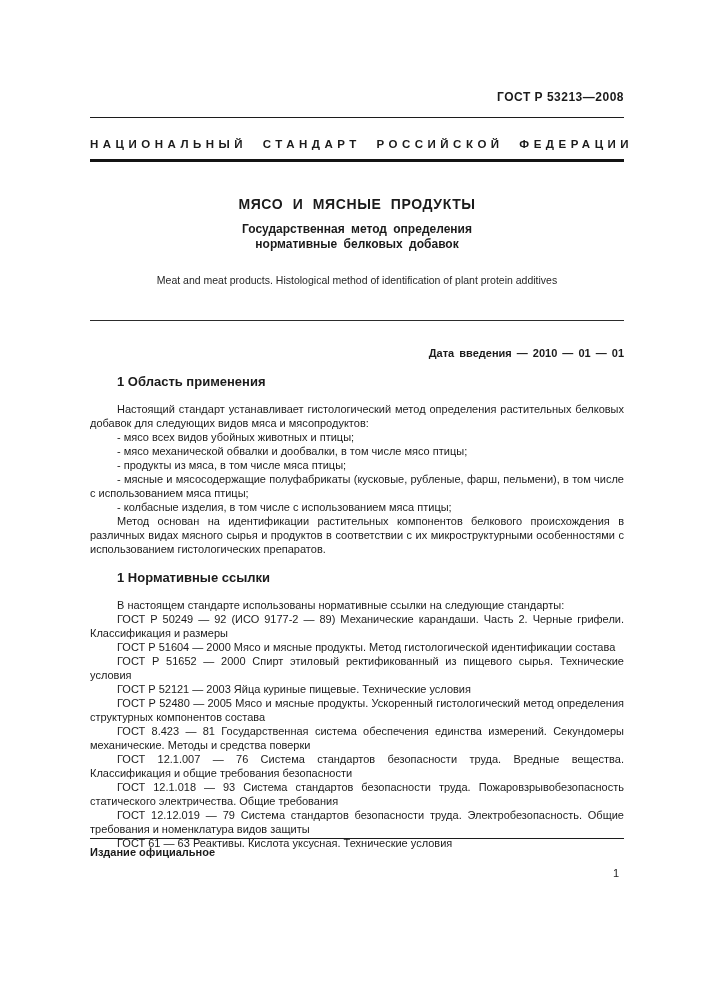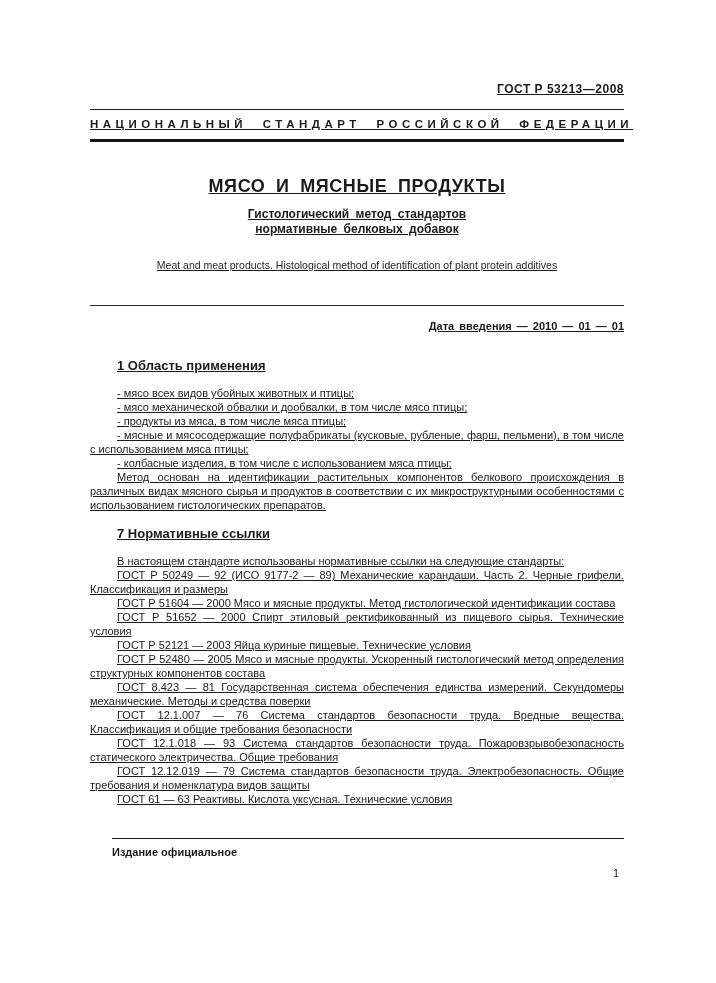--- a/index.html
+++ b/index.html
@@ -4,83 +4,84 @@
 <style>
   * { margin: 0; padding: 0; box-sizing: border-box; }
   html, body { background: #ffffff; }
   body {
     width: 716px; height: 983px;
     position: relative;
     font-family: "Liberation Sans", sans-serif;
     color: #1b1b1b;
     overflow: hidden;
   }
-  .page { position: absolute; inset: 0; padding: 0 92px 0 90px; text-decoration: underline; }
+  .page { position: absolute; inset: 0; padding: 8px 92px 0 90px; }
 
   .doc-code {
     margin-top: 82px;
     text-align: right;
     font-weight: bold;
     font-size: 12px;
     letter-spacing: 0.5px;
   }
 
   .banner { margin-top: 13px; }
   .rule-thin { height: 1px; background: #1c1c1c; }
   .rule-thick { height: 3px; background: #141414; }
   .standard-type {
     text-align: center;
     font-weight: bold;
     font-size: 11.5px;
     letter-spacing: 4.5px;
     word-spacing: 8px;
     padding: 8px 0 9px 0;
     white-space: nowrap;
+    margin-top: 12px;
   }
 
   .title-block { margin-top: 34px; text-align: center; }
   .title-subject {
-    font-size: 18px; font-weight: bold;
+    font-size: 14px; font-weight: bold;
     letter-spacing: 0.6px; word-spacing: 5px;
     margin-bottom: 10px;
     margin-top: 28px;
   }
   .title-method {
     font-size: 12px; font-weight: bold;
     line-height: 15px; word-spacing: 3px;
   }
   .title-english { margin-top: 22px; font-size: 10.5px; color: #262626; }
 
   .divider { margin-top: 34px; height: 1px; background: #2c2c2c; }
 
   .effective-date {
-    margin-top: 14px;
+    margin-top: 26px;
     text-align: right;
     font-weight: bold;
     font-size: 11px;
     word-spacing: 2px;
   }
 
   .section-heading {
     font-size: 13px; font-weight: bold;
     padding-left: 27px;
   }
-  .section-heading.first { margin-top: 26px; }
+  .section-heading.first { margin-top: 15px; }
   .section-heading.second { margin-top: 14px; }
 
   .paragraphs { margin-top: 13px; }
   .paragraphs.refs { }
   .paragraphs p {
     font-size: 11px;
     line-height: 14px;
     text-indent: 27px;
     text-align: justify;
   }
 
-  .footer { position: absolute; left: 90px; right: 92px; top: 838px; margin-left: 22px; }
+  .footer { position: absolute; left: 90px; right: 92px; top: 838px; }
   .footer-rule { height: 1px; background: #1c1c1c; margin-bottom: 7px; }
   .edition-note { font-weight: bold; font-size: 11px; }
   .page-number {
     position: absolute;
     top: 867px; right: 97px;
     font-size: 11px;
   }
 </style>
 </head>
 <body>
@@ -90,41 +91,42 @@
   <div class="doc-code">ГОСТ Р  53213—2008</div>
 
   <div class="banner">
     <div class="rule-thin"></div>
     <div class="standard-type">НАЦИОНАЛЬНЫЙ СТАНДАРТ РОССИЙСКОЙ ФЕДЕРАЦИИ</div>
     <div class="rule-thick"></div>
   </div>
 
   <div class="title-block">
     <div class="title-subject">МЯСО И МЯСНЫЕ ПРОДУКТЫ</div>
-    <div class="title-method">Гистологический метод стандартов</div>
+    <div class="title-method">Государственная метод определения</div>
     <div class="title-method">нормативные белковых добавок</div>
     <div class="title-english">Meat and meat products. Histological method of identification of plant protein additives</div>
   </div>
 
   <div class="divider"></div>
 
   <div class="effective-date">Дата введения — 2010 — 01 — 01</div>
 
   <div class="section-heading first">1 Область применения</div>
 
   <div class="paragraphs">
+    <p>Настоящий стандарт устанавливает гистологический метод определения растительных белковых добавок для следующих видов мяса и мясопродуктов:</p>
     <p>- мясо всех видов убойных животных и птицы;</p>
     <p>- мясо механической обвалки и дообвалки, в том числе мясо птицы;</p>
     <p>- продукты из мяса, в том числе мяса птицы;</p>
     <p>- мясные и мясосодержащие полуфабрикаты (кусковые, рубленые, фарш, пельмени), в том числе с использованием мяса птицы;</p>
     <p>- колбасные изделия, в том числе с использованием мяса птицы;</p>
     <p>Метод основан на идентификации растительных компонентов белкового происхождения в различных видах мясного сырья и продуктов в соответствии с их микроструктурными особенностями с использованием гистологических препаратов.</p>
   </div>
 
-  <div class="section-heading second">7 Нормативные ссылки</div>
+  <div class="section-heading second">1 Нормативные ссылки</div>
 
   <div class="paragraphs refs">
     <p>В настоящем стандарте использованы нормативные ссылки на следующие стандарты:</p>
     <p>ГОСТ Р 50249 — 92 (ИСО 9177-2 — 89) Механические карандаши. Часть 2. Черные грифели. Классификация и размеры</p>
     <p>ГОСТ Р 51604 — 2000 Мясо и мясные продукты. Метод гистологической идентификации состава</p>
     <p>ГОСТ Р 51652 — 2000 Спирт этиловый ректификованный из пищевого сырья. Технические условия</p>
     <p>ГОСТ Р 52121 — 2003 Яйца куриные пищевые. Технические условия</p>
     <p>ГОСТ Р 52480 — 2005 Мясо и мясные продукты. Ускоренный гистологический метод определения структурных компонентов состава</p>
     <p>ГОСТ 8.423 — 81 Государственная система обеспечения единства измерений. Секундомеры механические. Методы и средства поверки</p>
     <p>ГОСТ 12.1.007 — 76 Система стандартов безопасности труда. Вредные вещества. Классификация и общие требования безопасности</p>

